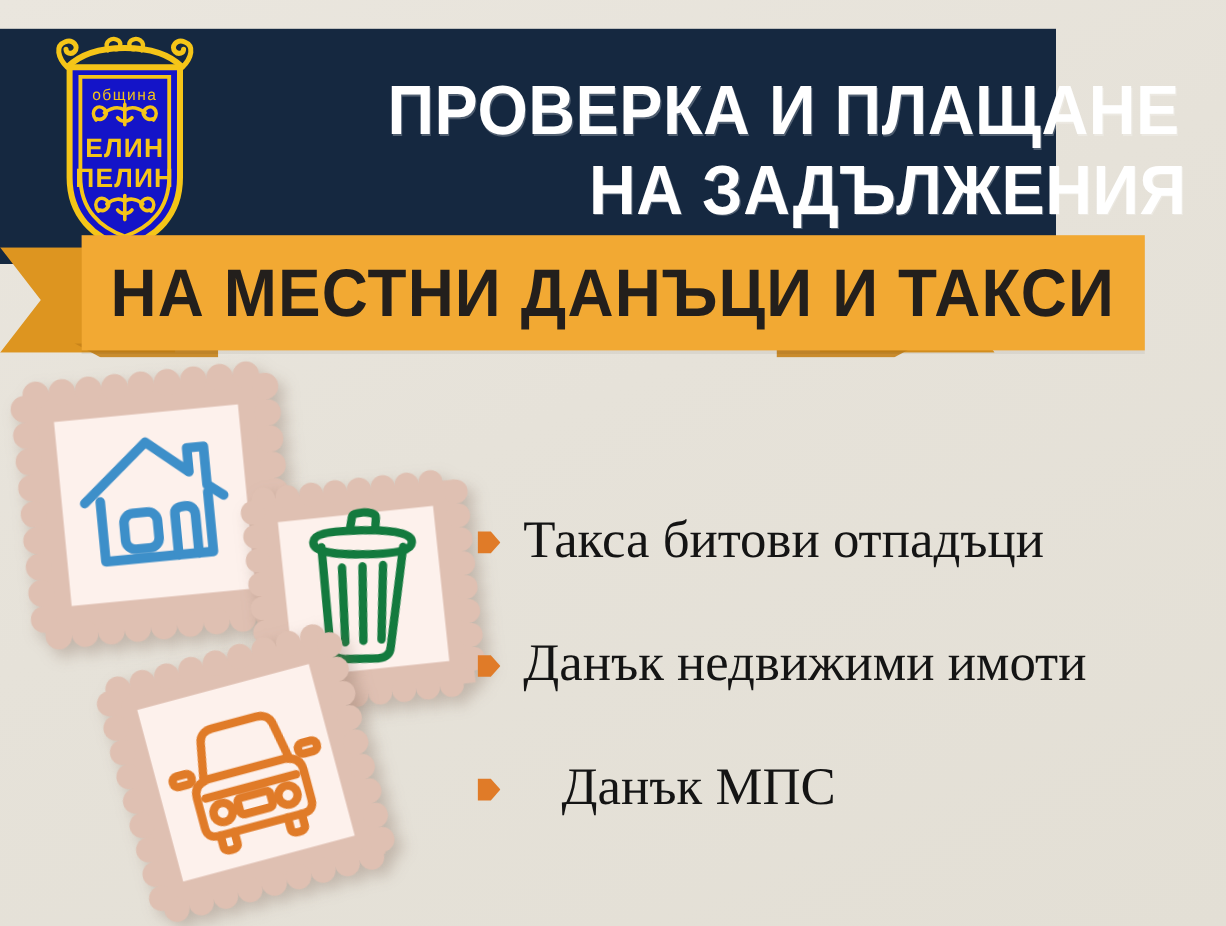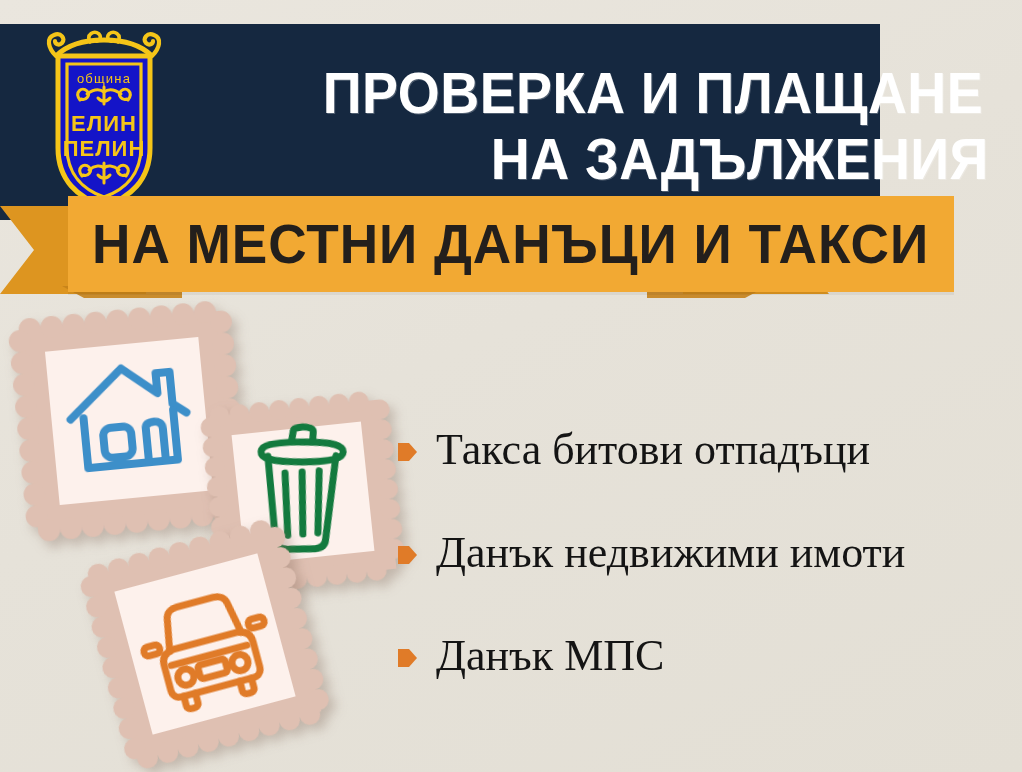--- a/index.html
+++ b/index.html
@@ -102,21 +102,21 @@
 
   
   .list{
     position:absolute;left:398px;top:424px;width:610px;z-index:3;
   }
   .list-item{
     display:flex;align-items:center;
     height:52px;
     margin-bottom:51px;
   }
-  .list-item:last-child{margin-bottom:0;}
+  .list-item:last-child{margin-bottom:0;gap:32px;}
   .bullet{
     flex:0 0 auto;
     width:19px;height:22px;
     margin-right:19px;
     margin-top:4px;
   }
   .bullet svg{display:block;}
   .item-text{
     font-family:"Liberation Serif","DejaVu Serif",serif;
     font-size:44px;

